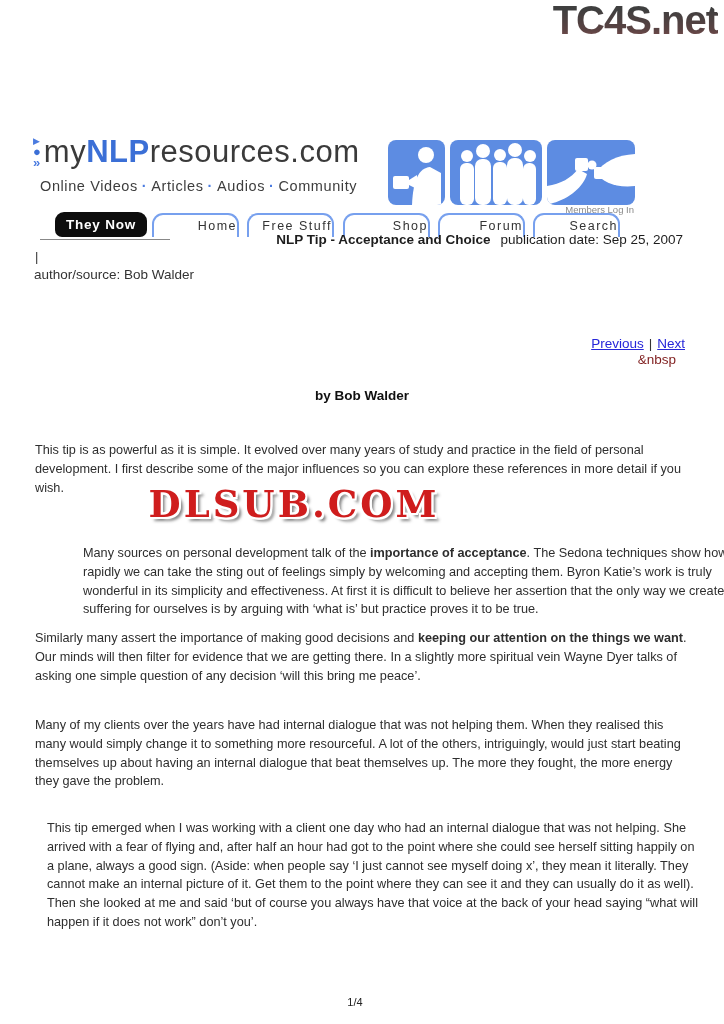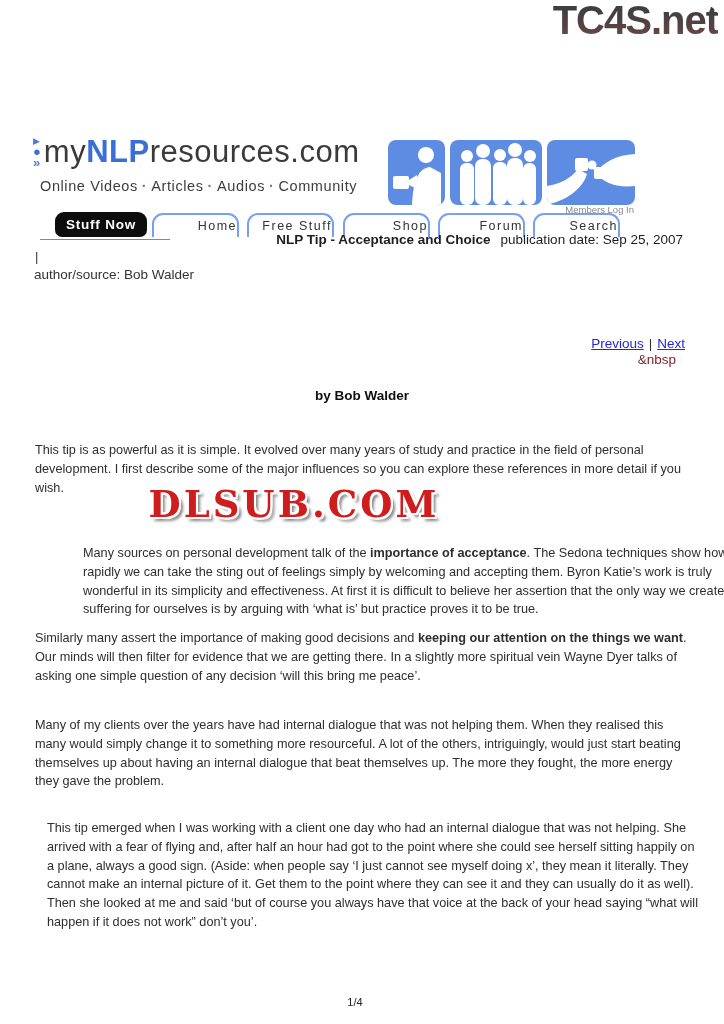--- a/index.html
+++ b/index.html
@@ -149,21 +149,21 @@
           <circle cx="45" cy="25" r="4.5"></circle>
           <path d="M88 14 L88 46 C68 48 56 42 49 33 C56 22 70 15 88 14 Z"></path>
           <rect x="47" y="27" width="12" height="12" rx="2"></rect>
         </g>
       </svg>
     </div>
   </div>
   <div class="members">Members Log In</div>
 
   <div class="tabbar">
-    <div class="tab-join">Stuff Now</div>
+    <div class="tab-join">They Now</div>
     <div class="tab t0">Home</div>
     <div class="tab t1">Free Stuff</div>
     <div class="tab t2">Shop</div>
     <div class="tab t3">Forum</div>
     <div class="tab t4">Search</div>
   </div>
   <div class="join-underline"></div>
 
   <div class="title-row">
     <span class="ttl">NLP Tip - Acceptance and Choice</span><span>publication date: Sep 25, 2007</span>

